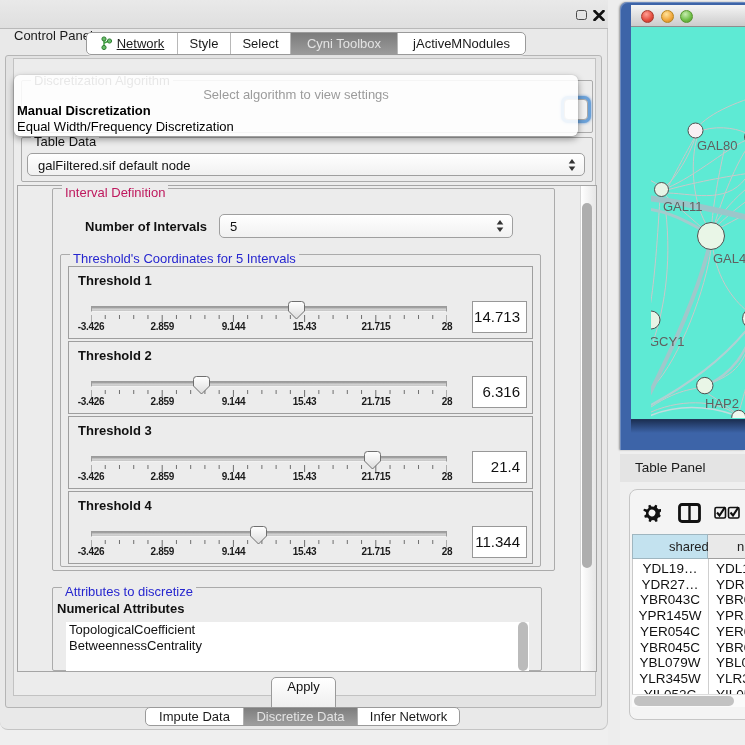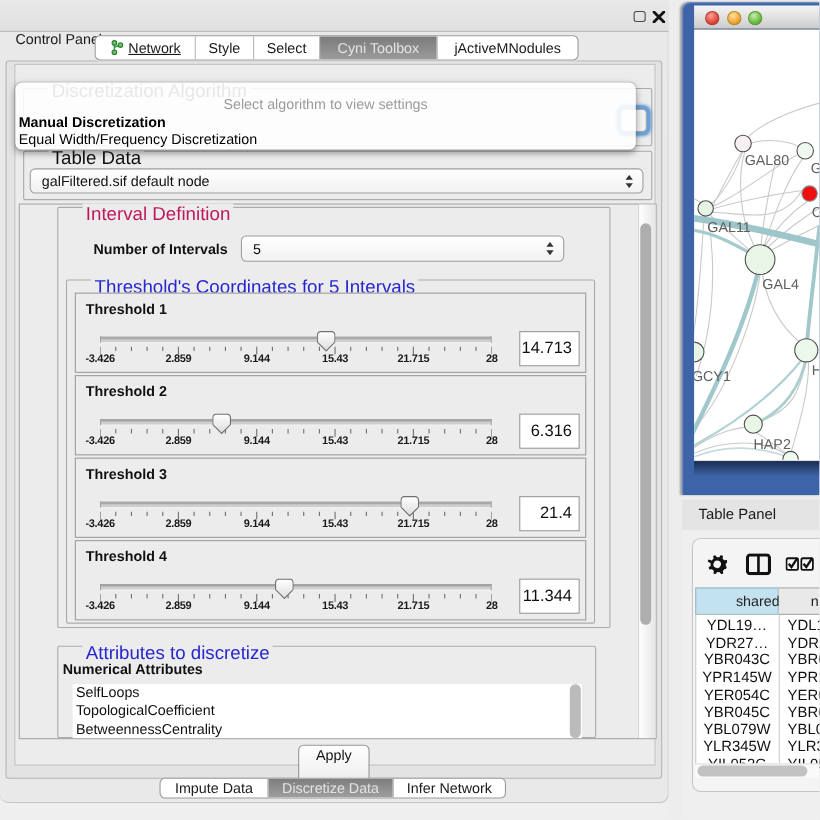--- a/index.html
+++ b/index.html
@@ -28,22 +28,22 @@
   #tabs .seg:last-child { border-right:none; }
   #tabs .sel { background:linear-gradient(#7b7b7b,#9b9b9b); color:#e3e3e3; }
 
   
   #panelA { position:absolute; left:5px; top:55px; width:597px; height:653px;
     border:1px solid #b5b5b5; border-radius:3px; background:#e3e3e3; }
   #panelB { position:absolute; left:7px; top:2px; width:583px; height:638px;
     border:1px solid #c2c2c2; background:#ececec; }
 
   .grp { position:absolute; border:1px solid #ababab; border-radius:2px; }
-  .grp > .lbl { position:absolute; top:-4px; left:22px; background:#ececec;
-    padding:0 3px; font-size:17px; }
+  .grp > .lbl { position:absolute; top:-4px; left:9px; background:#ececec;
+    padding:0 3px; font-size:13px; }
 
   .combo { position:absolute; background:linear-gradient(#ffffff,#f1f1f1);
     border:1px solid #9f9f9f; border-radius:5px; font-size:13px; color:#111; }
   .combo .tx { position:absolute; left:10px; top:50%; transform:translateY(-50%); }
   .combo .arr { position:absolute; right:8px; top:50%; transform:translateY(-50%);
     width:8px; height:12px; }
 
   
   .tpanel { position:absolute; left:68px; width:465px; height:73px;
     border:1px solid #9e9e9e; background:#ececec; }
@@ -89,21 +89,21 @@
   #popup .l3 { position:absolute; left:3px; top:44px; font-size:13px; color:#000; }
 
   
   #netwin { position:absolute; left:620px; top:2px; width:125px; height:448px;
     background:#3d64a8; border-radius:7px 0 0 0;
     box-shadow:inset 1px 1px 0 rgba(255,255,255,.25), -1px 0 2px rgba(0,0,0,.35); }
   #nettitle { position:absolute; left:11px; top:3px; width:114px; height:22px;
     background:linear-gradient(#f5f5f5,#cccccc); border-bottom:1px solid #8d8d8d; }
   .light { position:absolute; top:5px; width:13px; height:13px; border-radius:50%; }
   #netcontent { position:absolute; left:11px; top:25px; width:114px; height:392px;
-    background:#ffffff; overflow:hidden; }
+    background:#5eead4; overflow:hidden;padding-left:20px; }
   #netshadow { position:absolute; left:11px; top:417px; width:114px; height:14px; border-top:1px solid #25355a;
     background:linear-gradient(rgba(10,20,40,.65),rgba(10,20,40,0)); }
 
   #tpTitle { position:absolute; left:620px; top:454px; width:125px; height:28px;
     background:#e4e4e4; }
   #tpTitle .t { position:absolute; left:15px; top:6px; font-size:13.5px; color:#1a1a1a; }
   #rbg { position:absolute; left:608px; top:482px; width:137px; height:263px; background:#eeeeee; }
   #rbg2 { position:absolute; left:608px; top:0px; width:12px; height:745px; background:#ededed; }
 
   #tcard { position:absolute; left:629px; top:489px; width:130px; height:231px;
@@ -402,21 +402,20 @@
         </svg>
         <div class="vbox">11.344</div>
       </div>
     </div>
 
   <div class="grp" style="left:52px; top:587px; width:490px; height:84px;">
     <span class="lbl" style="color:#2626cf;">Attributes to discretize</span>
   </div>
   <div class="abs" style="left:57px; top:601px; font-size:13px; font-weight:bold; color:#111;">Numerical Attributes</div>
   <div id="attrlist" style="left:66px; top:622px; width:463px; height:49px;">
-    <div>SelfLoops</div>
     <div>TopologicalCoefficient</div>
     <div>BetweennessCentrality</div>
   </div>
   <div class="sbthumb" style="left:518px; top:622px; width:10px; height:49px; background:#bbbbbb;"></div>
 
   <div class="btn" style="left:271px; top:677px; width:65px; height:36px; line-height:17px;">Apply</div>
 
   <div id="btabs">
     <div class="seg" style="width:97px;">Impute Data</div>
     <div class="seg mid sel" style="width:115px;">Discretize Data</div>

